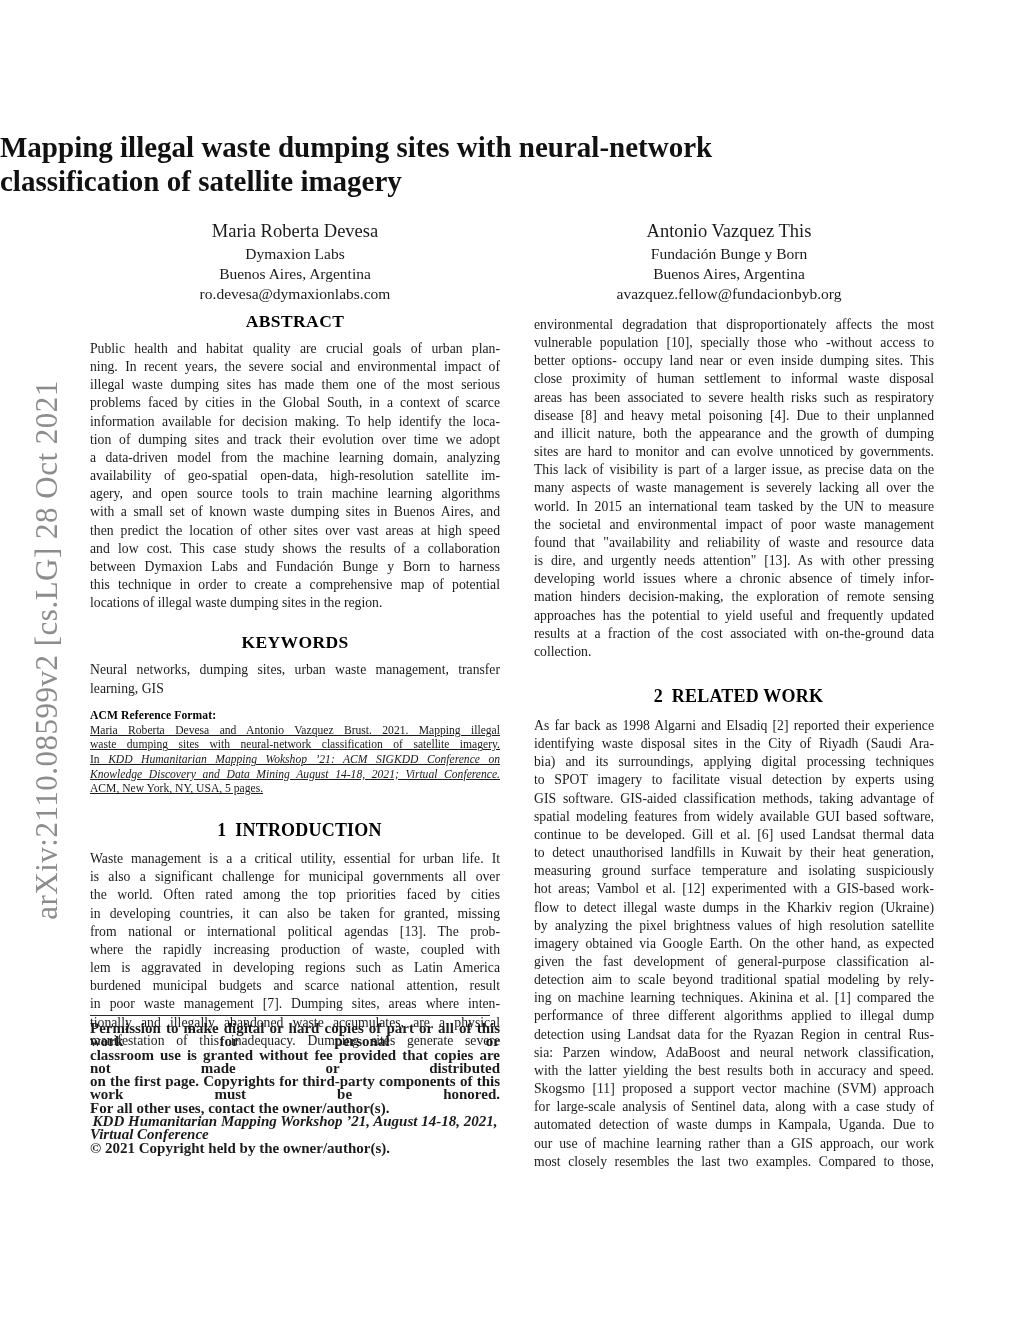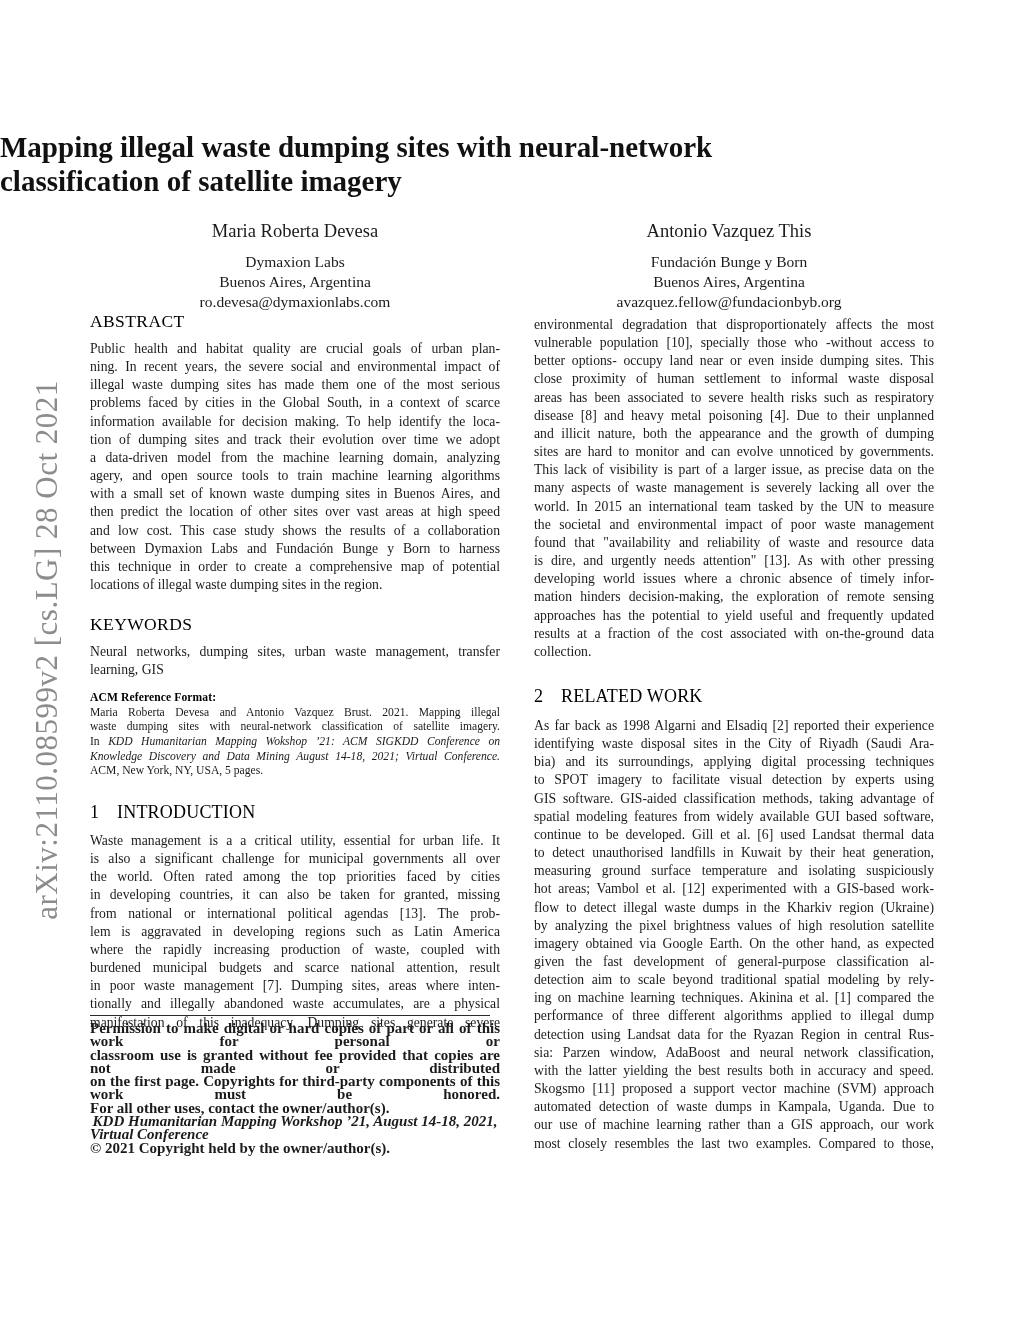--- a/index.html
+++ b/index.html
@@ -15,39 +15,39 @@
   }
   
   .title {
     position:absolute; left:0; right:0; top:130px; 
     font-weight:bold; font-size:29px; line-height:34px; color:#111;
     white-space:pre-line;
   }
   .author { position:absolute; top:219px; width:410px; text-align:center; }
   .author.a0 { left:90px; }
   .author.a1 { left:524px; }
-  .author-name { font-size:18.5px; line-height:24px; margin-bottom:9px; }
+  .author-name { font-size:18.5px; line-height:24px; margin-bottom:1px; }
   .author-line { font-size:15.5px; line-height:20px; }
   
   .col { position:absolute; font-size:13.7px; }
   .col-left  { left:90px;  top:311px; width:410px; }
   .col-right { left:534px; top:316px; width:400px; }
-  .sec-head { font-size:17.5px; font-weight:normal; color:#000; letter-spacing:0.4px; line-height:21px; margin:0; }
+  .sec-head { font-size:17.5px; font-weight:bold; color:#000; letter-spacing:0.4px; line-height:21px; margin:0;text-align:center; }
   .abstract-head { margin-bottom:8px; }
   .kw-head { margin-top:20px; margin-bottom:8px; }
   .num-head { font-size:18px; line-height:22px; letter-spacing:0.2px; }
   .intro-head { margin-top:22px; margin-bottom:9px; }
   .related-head { margin-top:24px; margin-bottom:10px; }
   .num-head .num { display:inline-block; min-width:27px; }
   
   .jline { text-align:justify; text-align-last:justify; line-height:18.15px; }
   .jline.last { text-align:center; text-align-last:left; }
   .acm-head { font-size:11.6px; font-weight:bold; color:#000; margin-top:11px; margin-bottom:1px; line-height:14px; letter-spacing:0.1px; }
   .acm-lines { font-size:11.6px; }
-  .acm-lines .jline { line-height:14.7px; }
+  .acm-lines .jline { line-height:14.7px;text-decoration:underline; }
   
   .footnote { position:absolute; left:90px; top:1015px; width:410px; font-size:15px;font-weight:bold; }
   .footnote-rule { border:0; border-top:1.4px solid #2a2a2a; width:400px; margin:0 0 6px 0; }
   .footnote .jline { line-height:13.3px; }
 </style>
 </head>
 <body>
 
 <div class="page">
 
@@ -73,20 +73,21 @@
   <div class="col col-left">
     <h2 class="sec-head abstract-head">ABSTRACT</h2>
     <div>
         <div class="jline">Public health and habitat quality are crucial goals of urban plan-</div>
         <div class="jline">ning. In recent years, the severe social and environmental impact of</div>
         <div class="jline">illegal waste dumping sites has made them one of the most serious</div>
         <div class="jline">problems faced by cities in the Global South, in a context of scarce</div>
         <div class="jline">information available for decision making. To help identify the loca-</div>
         <div class="jline">tion of dumping sites and track their evolution over time we adopt</div>
         <div class="jline">a data-driven model from the machine learning domain, analyzing</div>
+        <div class="jline">availability of geo-spatial open-data, high-resolution satellite im-</div>
         <div class="jline">agery, and open source tools to train machine learning algorithms</div>
         <div class="jline">with a small set of known waste dumping sites in Buenos Aires, and</div>
         <div class="jline">then predict the location of other sites over vast areas at high speed</div>
         <div class="jline">and low cost. This case study shows the results of a collaboration</div>
         <div class="jline">between Dymaxion Labs and Fundación Bunge y Born to harness</div>
         <div class="jline">this technique in order to create a comprehensive map of potential</div>
         <div class="jline last">locations of illegal waste dumping sites in the region.</div>
       </div>
 
     <h2 class="sec-head kw-head">KEYWORDS</h2>
@@ -106,22 +107,22 @@
 
     <h2 class="sec-head num-head intro-head">
       <span class="num">1</span><span>INTRODUCTION</span>
     </h2>
     <div>
         <div class="jline">Waste management is a a critical utility, essential for urban life. It</div>
         <div class="jline">is also a significant challenge for municipal governments all over</div>
         <div class="jline">the world. Often rated among the top priorities faced by cities</div>
         <div class="jline">in developing countries, it can also be taken for granted, missing</div>
         <div class="jline">from national or international political agendas [13]. The prob-</div>
+        <div class="jline">where the rapidly increasing production of waste, coupled with</div>
         <div class="jline">lem is aggravated in developing regions such as Latin America</div>
-        <div class="jline">where the rapidly increasing production of waste, coupled with</div>
         <div class="jline">burdened municipal budgets and scarce national attention, result</div>
         <div class="jline">in poor waste management [7]. Dumping sites, areas where inten-</div>
         <div class="jline">tionally and illegally abandoned waste accumulates, are a physical</div>
         <div class="jline">manifestation of this inadequacy. Dumping sites generate severe</div>
       </div>
   </div>
 
   <div class="col col-right">
     <div>
         <div class="jline">environmental degradation that disproportionately affects the most</div>
@@ -163,20 +164,21 @@
         <div class="jline">by analyzing the pixel brightness values of high resolution satellite</div>
         <div class="jline">imagery obtained via Google Earth. On the other hand, as expected</div>
         <div class="jline">given the fast development of general-purpose classification al-</div>
         <div class="jline">detection aim to scale beyond traditional spatial modeling by rely-</div>
         <div class="jline">ing on machine learning techniques. Akinina et al. [1] compared the</div>
         <div class="jline">performance of three different algorithms applied to illegal dump</div>
         <div class="jline">detection using Landsat data for the Ryazan Region in central Rus-</div>
         <div class="jline">sia: Parzen window, AdaBoost and neural network classification,</div>
         <div class="jline">with the latter yielding the best results both in accuracy and speed.</div>
         <div class="jline">Skogsmo [11] proposed a support vector machine (SVM) approach</div>
+        <div class="jline">for large-scale analysis of Sentinel data, along with a case study of</div>
         <div class="jline">automated detection of waste dumps in Kampala, Uganda. Due to</div>
         <div class="jline">our use of machine learning rather than a GIS approach, our work</div>
         <div class="jline">most closely resembles the last two examples. Compared to those,</div>
       </div>
   </div>
 
   <div class="footnote">
     <hr class="footnote-rule">
     <div>
         <div class="jline">Permission to make digital or hard copies of part or all of this work for personal or</div>

